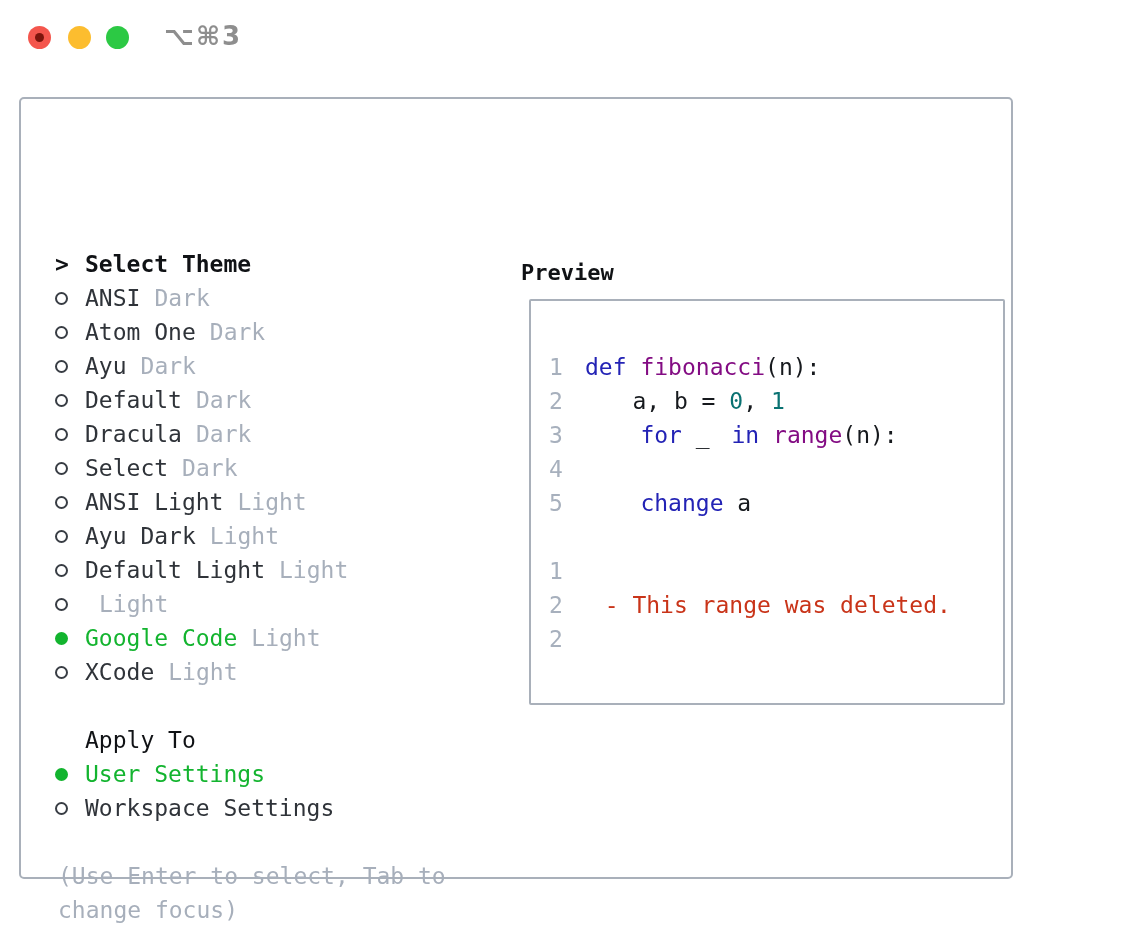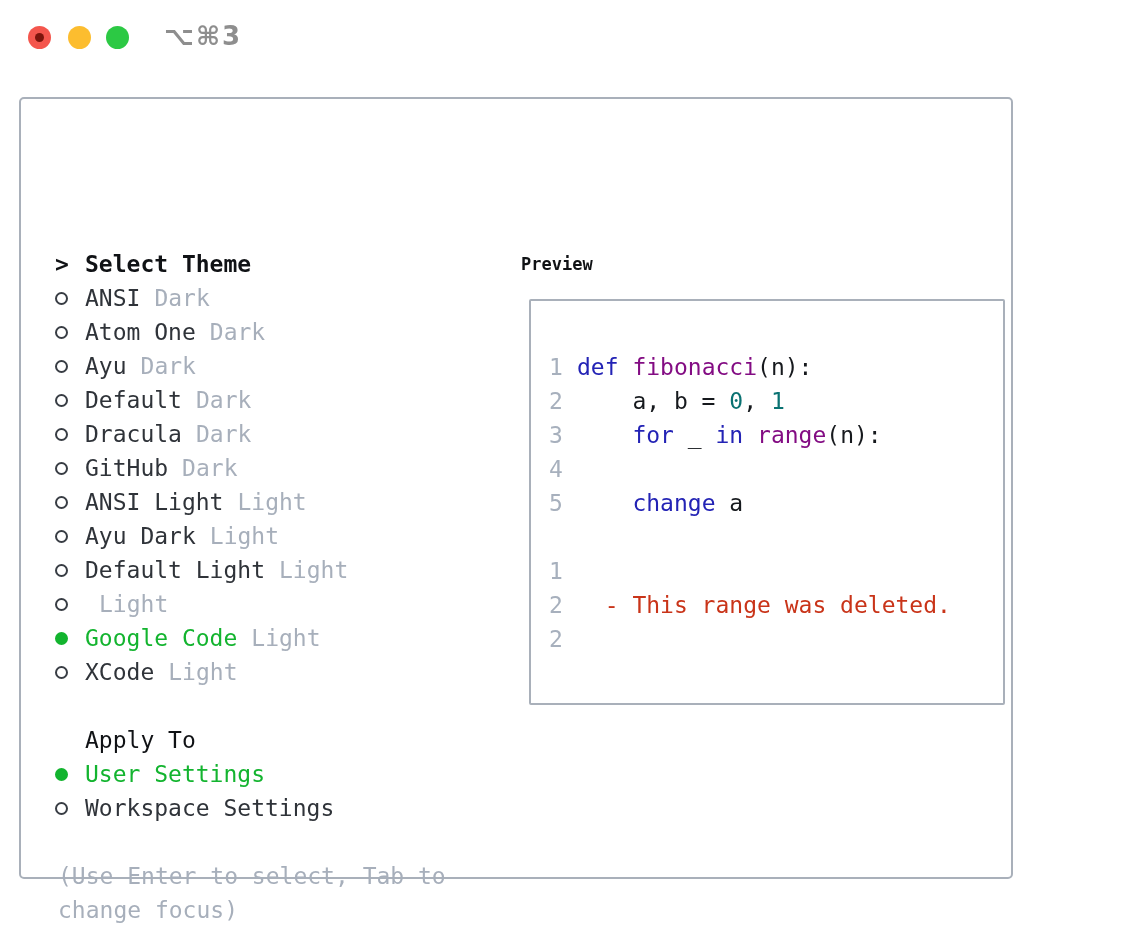--- a/index.html
+++ b/index.html
@@ -32,28 +32,28 @@
   .arrow{font-weight:700;color:var(--c-header-text);}
   .htext{font-weight:700;color:var(--c-header-text);}
   .tvariant{color:var(--c-muted);margin-left:14px;}
   .ahead{color:var(--c-header-text);}
   #theme-list{position:absolute;left:34px;top:148px;}
   #apply-list{position:absolute;left:34px;top:624px;}
   #hint{position:absolute;left:37px;top:760px;width:400px;line-height:34px;
       font-size:23px;color:var(--c-hint);}
 
   
-  .pheader{position:absolute;left:500px;top:148px;height:34px;display:flex;align-items:center;
-      font-size:17px;font-weight:700;color:var(--c-header-text);}
+  .pheader{position:absolute;left:500px;top:156px;height:34px;display:flex;align-items:center;
+      font-size:22px;font-weight:700;color:var(--c-header-text);}
   .pbox{position:absolute;left:508px;top:200px;width:476px;height:406px;box-sizing:border-box;
       border:2px solid var(--c-border);border-radius:2px;background:#fff;padding:49px 0 0 18px;}
   .cline{height:34px;display:flex;align-items:center;font-size:23px;}
   .lnum{width:14px;flex:0 0 14px;margin-right:14px;color:var(--c-line-number);}
   .ctext,.dtext{white-space:pre;color:var(--c-code-plain);}
-  .tok-keyword{color:var(--c-code-keyword);}
+  .tok-keyword{color:var(--c-code-keyword);margin-left:8px;}
   .tok-title{color:var(--c-code-title);}
   .tok-number{color:var(--c-code-number);}
   .tok-plain{color:var(--c-code-plain);}
   #diff-lines{margin-top:34px;}
   .kind-context .dtext{color:var(--c-diff-context);}
   .kind-deleted .dtext{color:var(--c-diff-deleted);}
   .kind-added .dtext{color:var(--c-diff-added);}
 </style>
 </head>
 <body>
@@ -114,21 +114,21 @@
             <span class="circ"></span>
           </span>
     <span class="tname">Dracula</span>
     <span class="tvariant">Dark</span>
   </div>
 
   <div class="row">
     <span class="marker">
             <span class="circ"></span>
           </span>
-    <span class="tname">GitHub</span>
+    <span class="tname">Select</span>
     <span class="tvariant">Dark</span>
   </div>
 
   <div class="row">
     <span class="marker">
             <span class="circ"></span>
           </span>
     <span class="tname">ANSI Light</span>
     <span class="tvariant">Light</span>
   </div>

